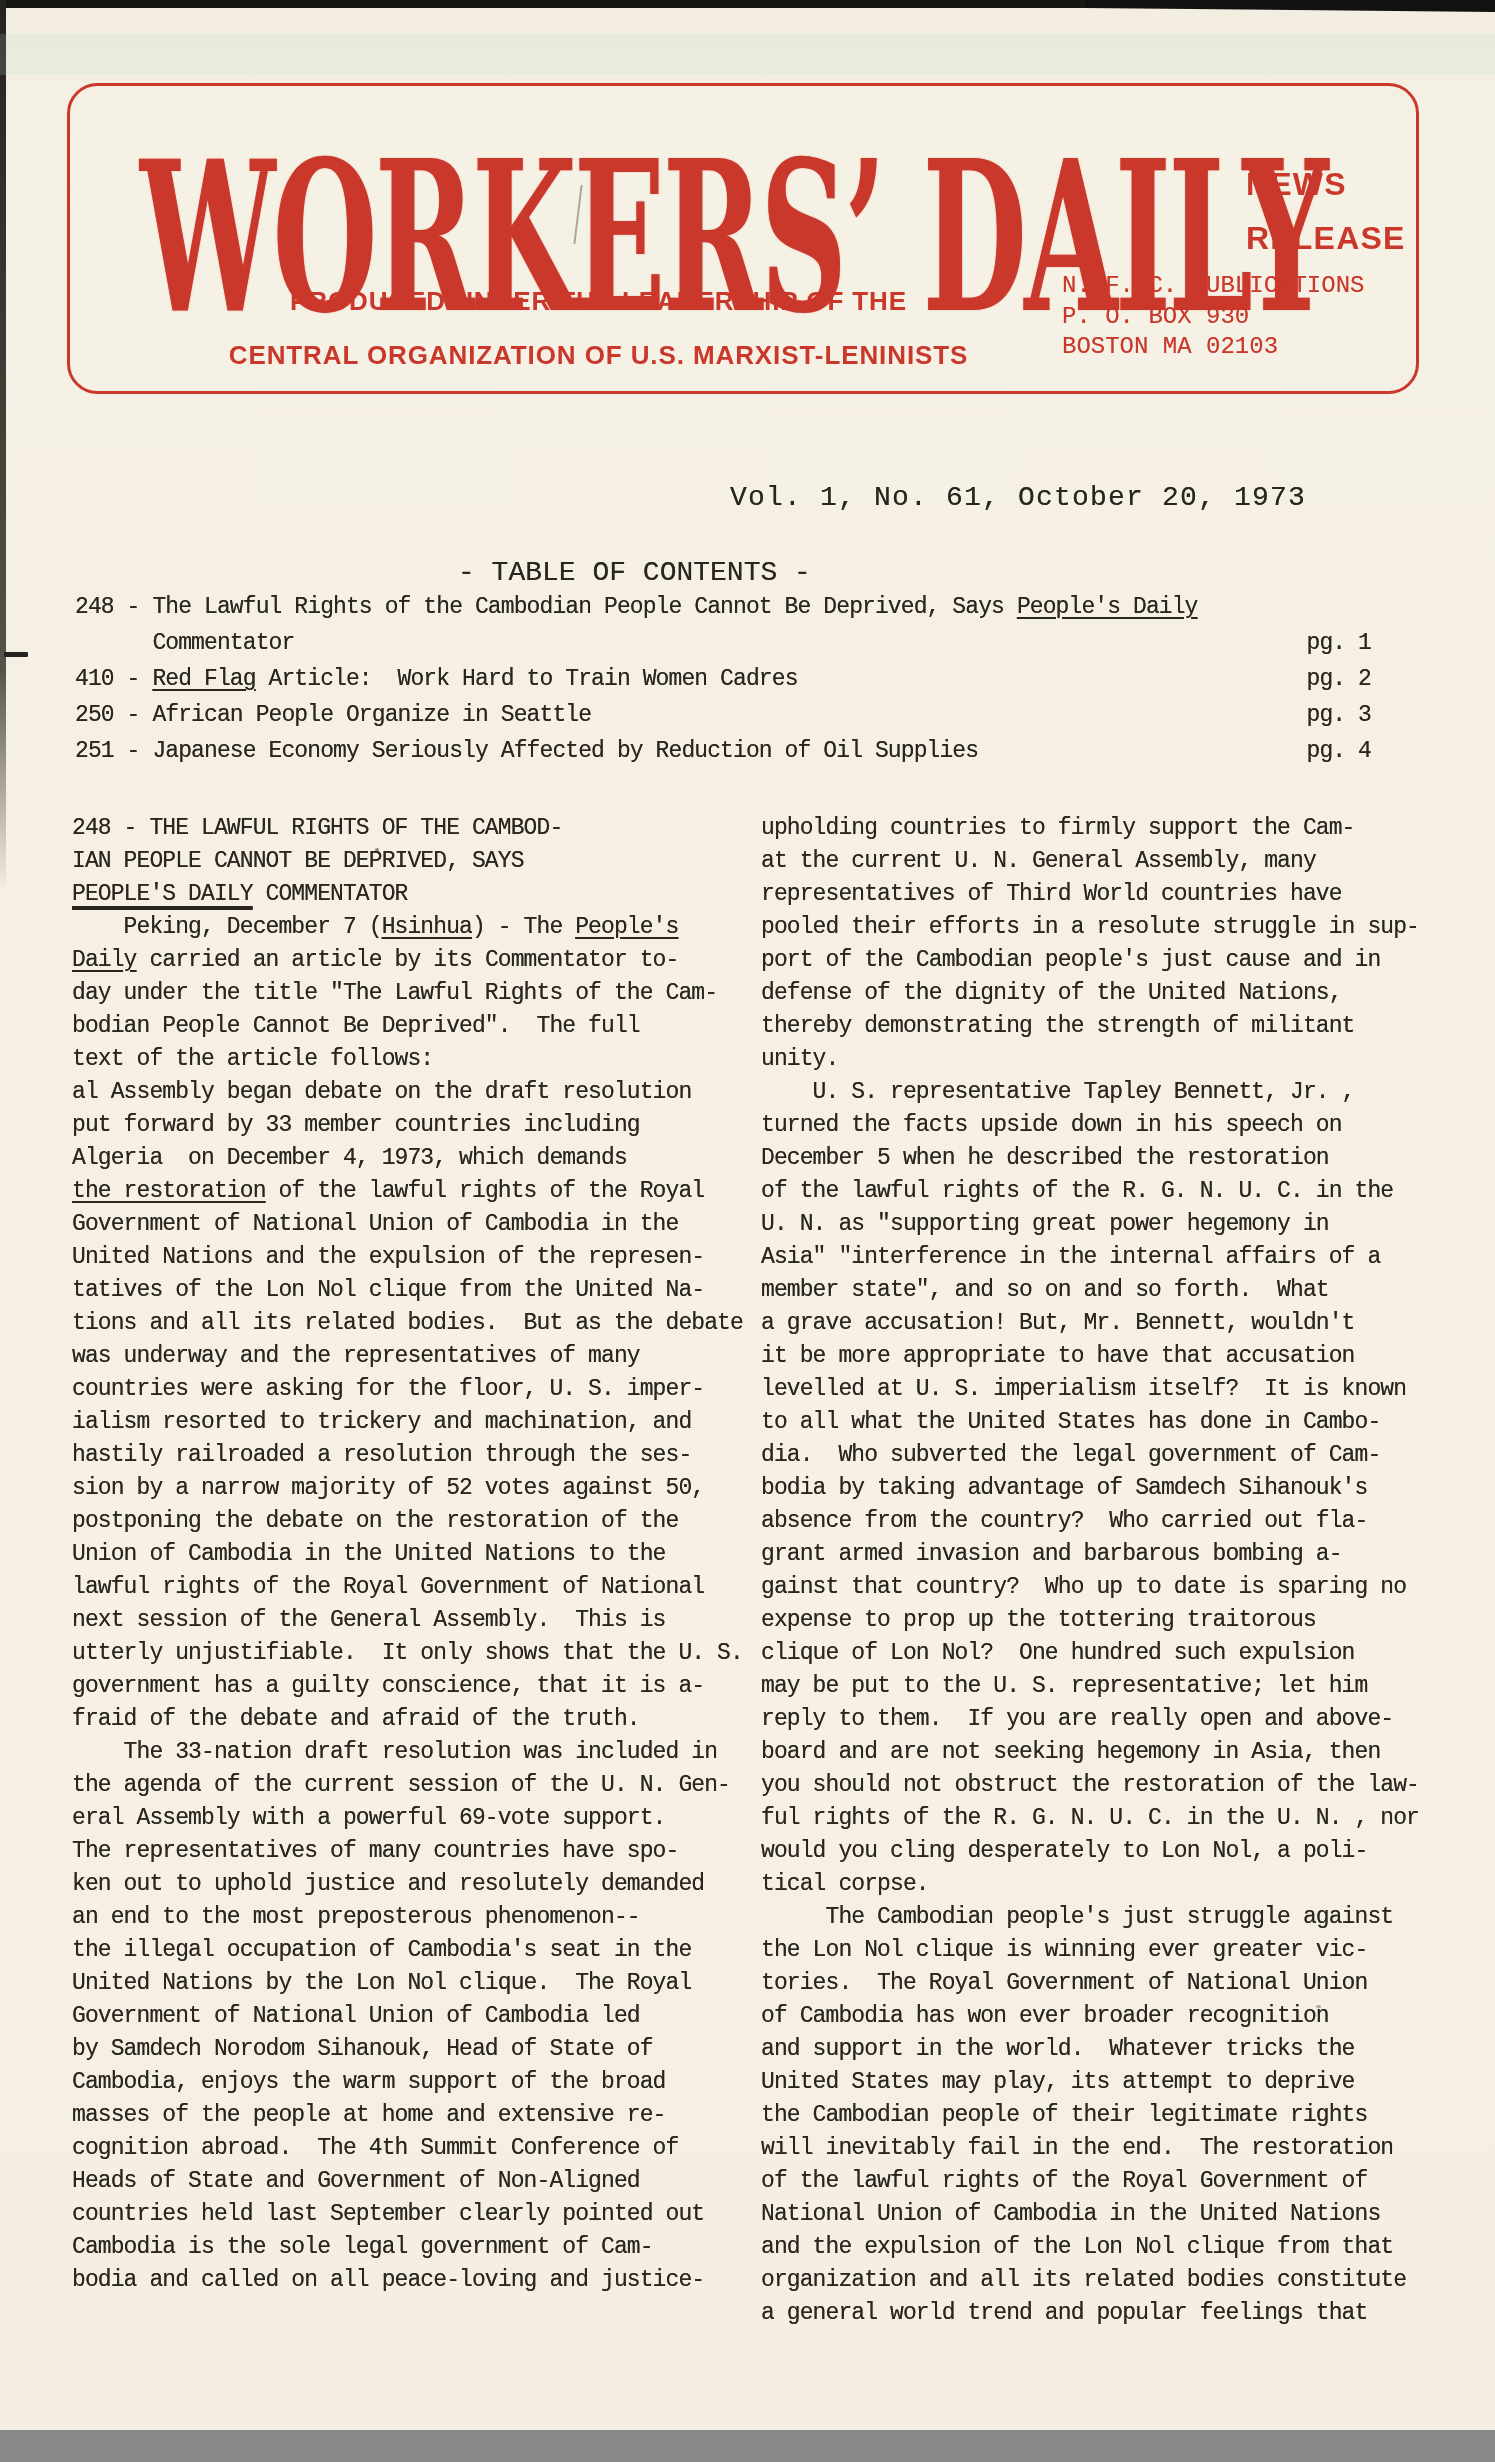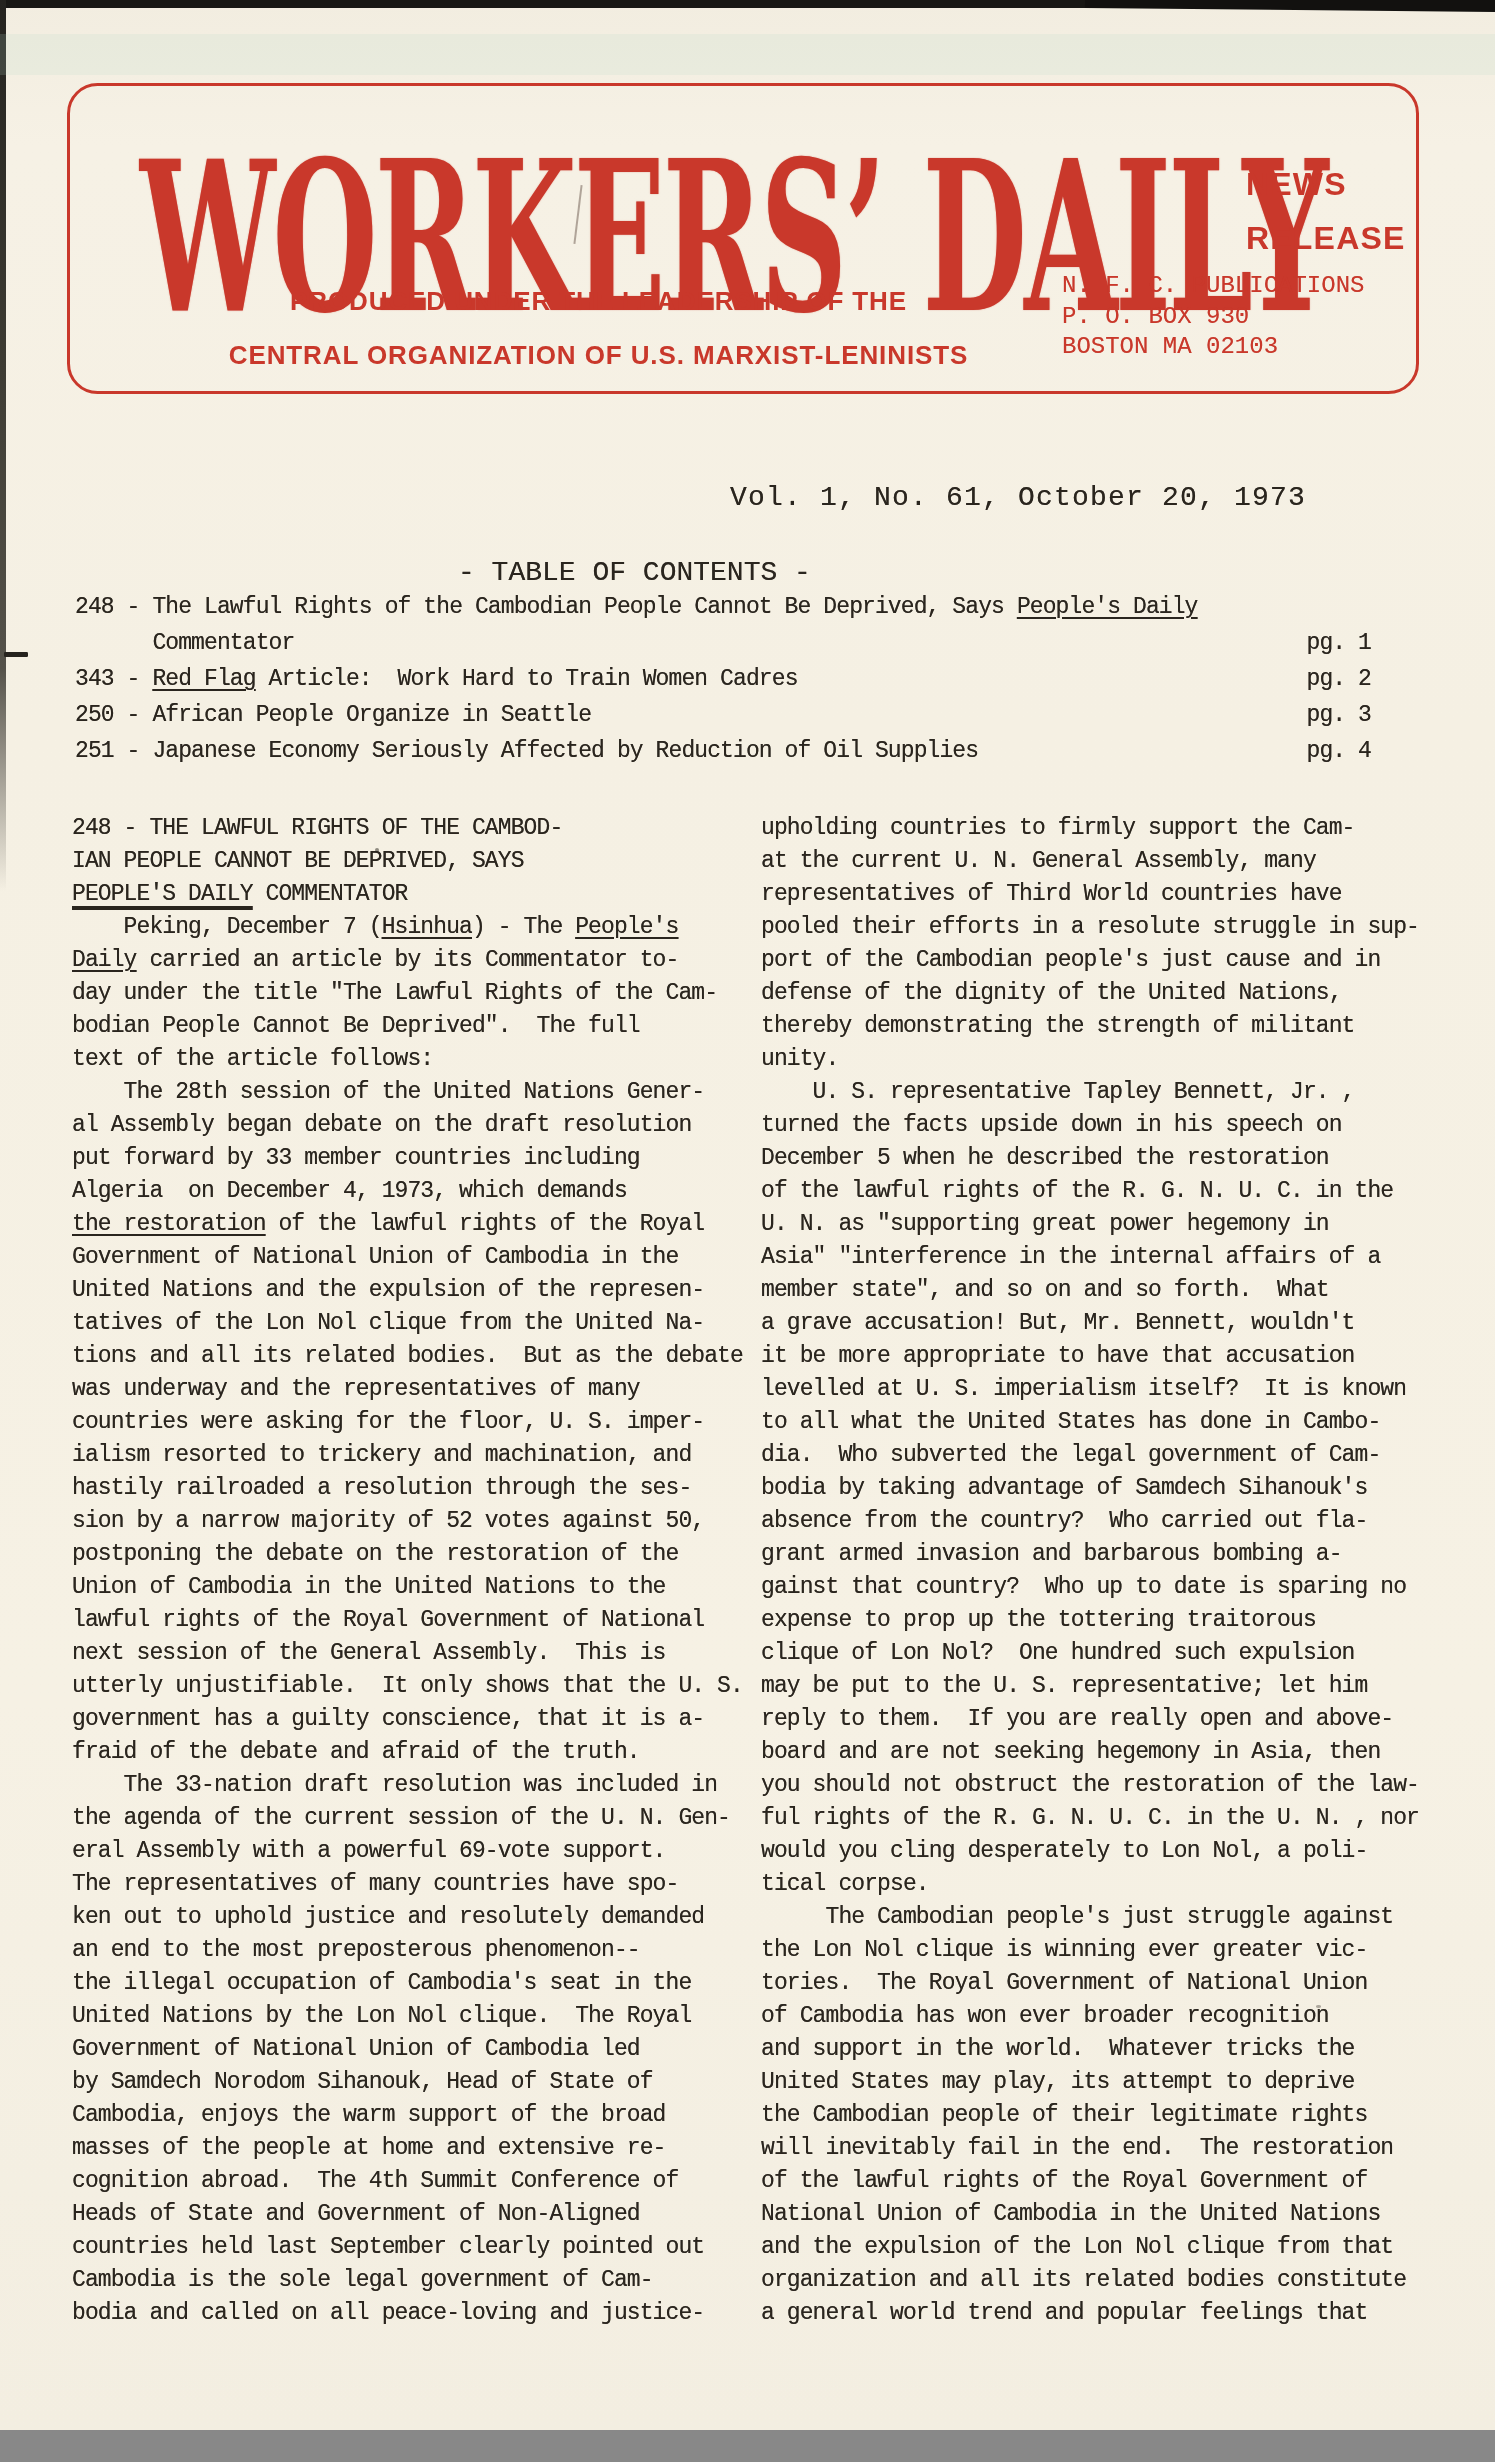--- a/index.html
+++ b/index.html
@@ -88,21 +88,21 @@
   <div class="toc type">
       <div class="toc-row">
         <span class="toc-text"><span>248 - The Lawful Rights of the Cambodian People Cannot Be Deprived, Says </span><span class="u">People's Daily</span></span>
         <span class="toc-page"></span>
       </div>
       <div class="toc-row">
         <span class="toc-text"><span>      Commentator</span></span>
         <span class="toc-page">pg. 1</span>
       </div>
       <div class="toc-row">
-        <span class="toc-text"><span>343 - </span><span class="u">Red Flag</span><span> Article:  Work Hard to Train Women Cadres</span></span>
+        <span class="toc-text"><span>410 - </span><span class="u">Red Flag</span><span> Article:  Work Hard to Train Women Cadres</span></span>
         <span class="toc-page">pg. 2</span>
       </div>
       <div class="toc-row">
         <span class="toc-text"><span>250 - African People Organize in Seattle</span></span>
         <span class="toc-page">pg. 3</span>
       </div>
       <div class="toc-row">
         <span class="toc-text"><span>251 - Japanese Economy Seriously Affected by Reduction of Oil Supplies</span></span>
         <span class="toc-page">pg. 4</span>
       </div>
@@ -110,21 +110,20 @@
 
   <div class="col col-left type">
       <div class="tline"><span>248 - THE LAWFUL RIGHTS OF THE CAMBOD-</span></div>
       <div class="tline"><span>IAN PEOPLE CANNOT BE DEPRIVED, SAYS</span></div>
       <div class="tline"><span class="u u2">PEOPLE'S DAILY</span><span> COMMENTATOR</span></div>
       <div class="tline"><span>    Peking, December 7 (</span><span class="u">Hsinhua</span><span>) - The </span><span class="u">People's</span></div>
       <div class="tline"><span class="u">Daily</span><span> carried an article by its Commentator to-</span></div>
       <div class="tline"><span>day under the title "The Lawful Rights of the Cam-</span></div>
       <div class="tline"><span>bodian People Cannot Be Deprived".  The full</span></div>
       <div class="tline"><span>text of the article follows:</span></div>
-      <div class="tline"><span>    The 28th session of the United Nations Gener-</span></div>
       <div class="tline"><span>al Assembly began debate on the draft resolution</span></div>
       <div class="tline"><span>put forward by 33 member countries including</span></div>
       <div class="tline"><span>Algeria  on December 4, 1973, which demands</span></div>
       <div class="tline"><span class="u">the restoration</span><span> of the lawful rights of the Royal</span></div>
       <div class="tline"><span>Government of National Union of Cambodia in the</span></div>
       <div class="tline"><span>United Nations and the expulsion of the represen-</span></div>
       <div class="tline"><span>tatives of the Lon Nol clique from the United Na-</span></div>
       <div class="tline"><span>tions and all its related bodies.  But as the debate</span></div>
       <div class="tline"><span>was underway and the representatives of many</span></div>
       <div class="tline"><span>countries were asking for the floor, U. S. imper-</span></div>

